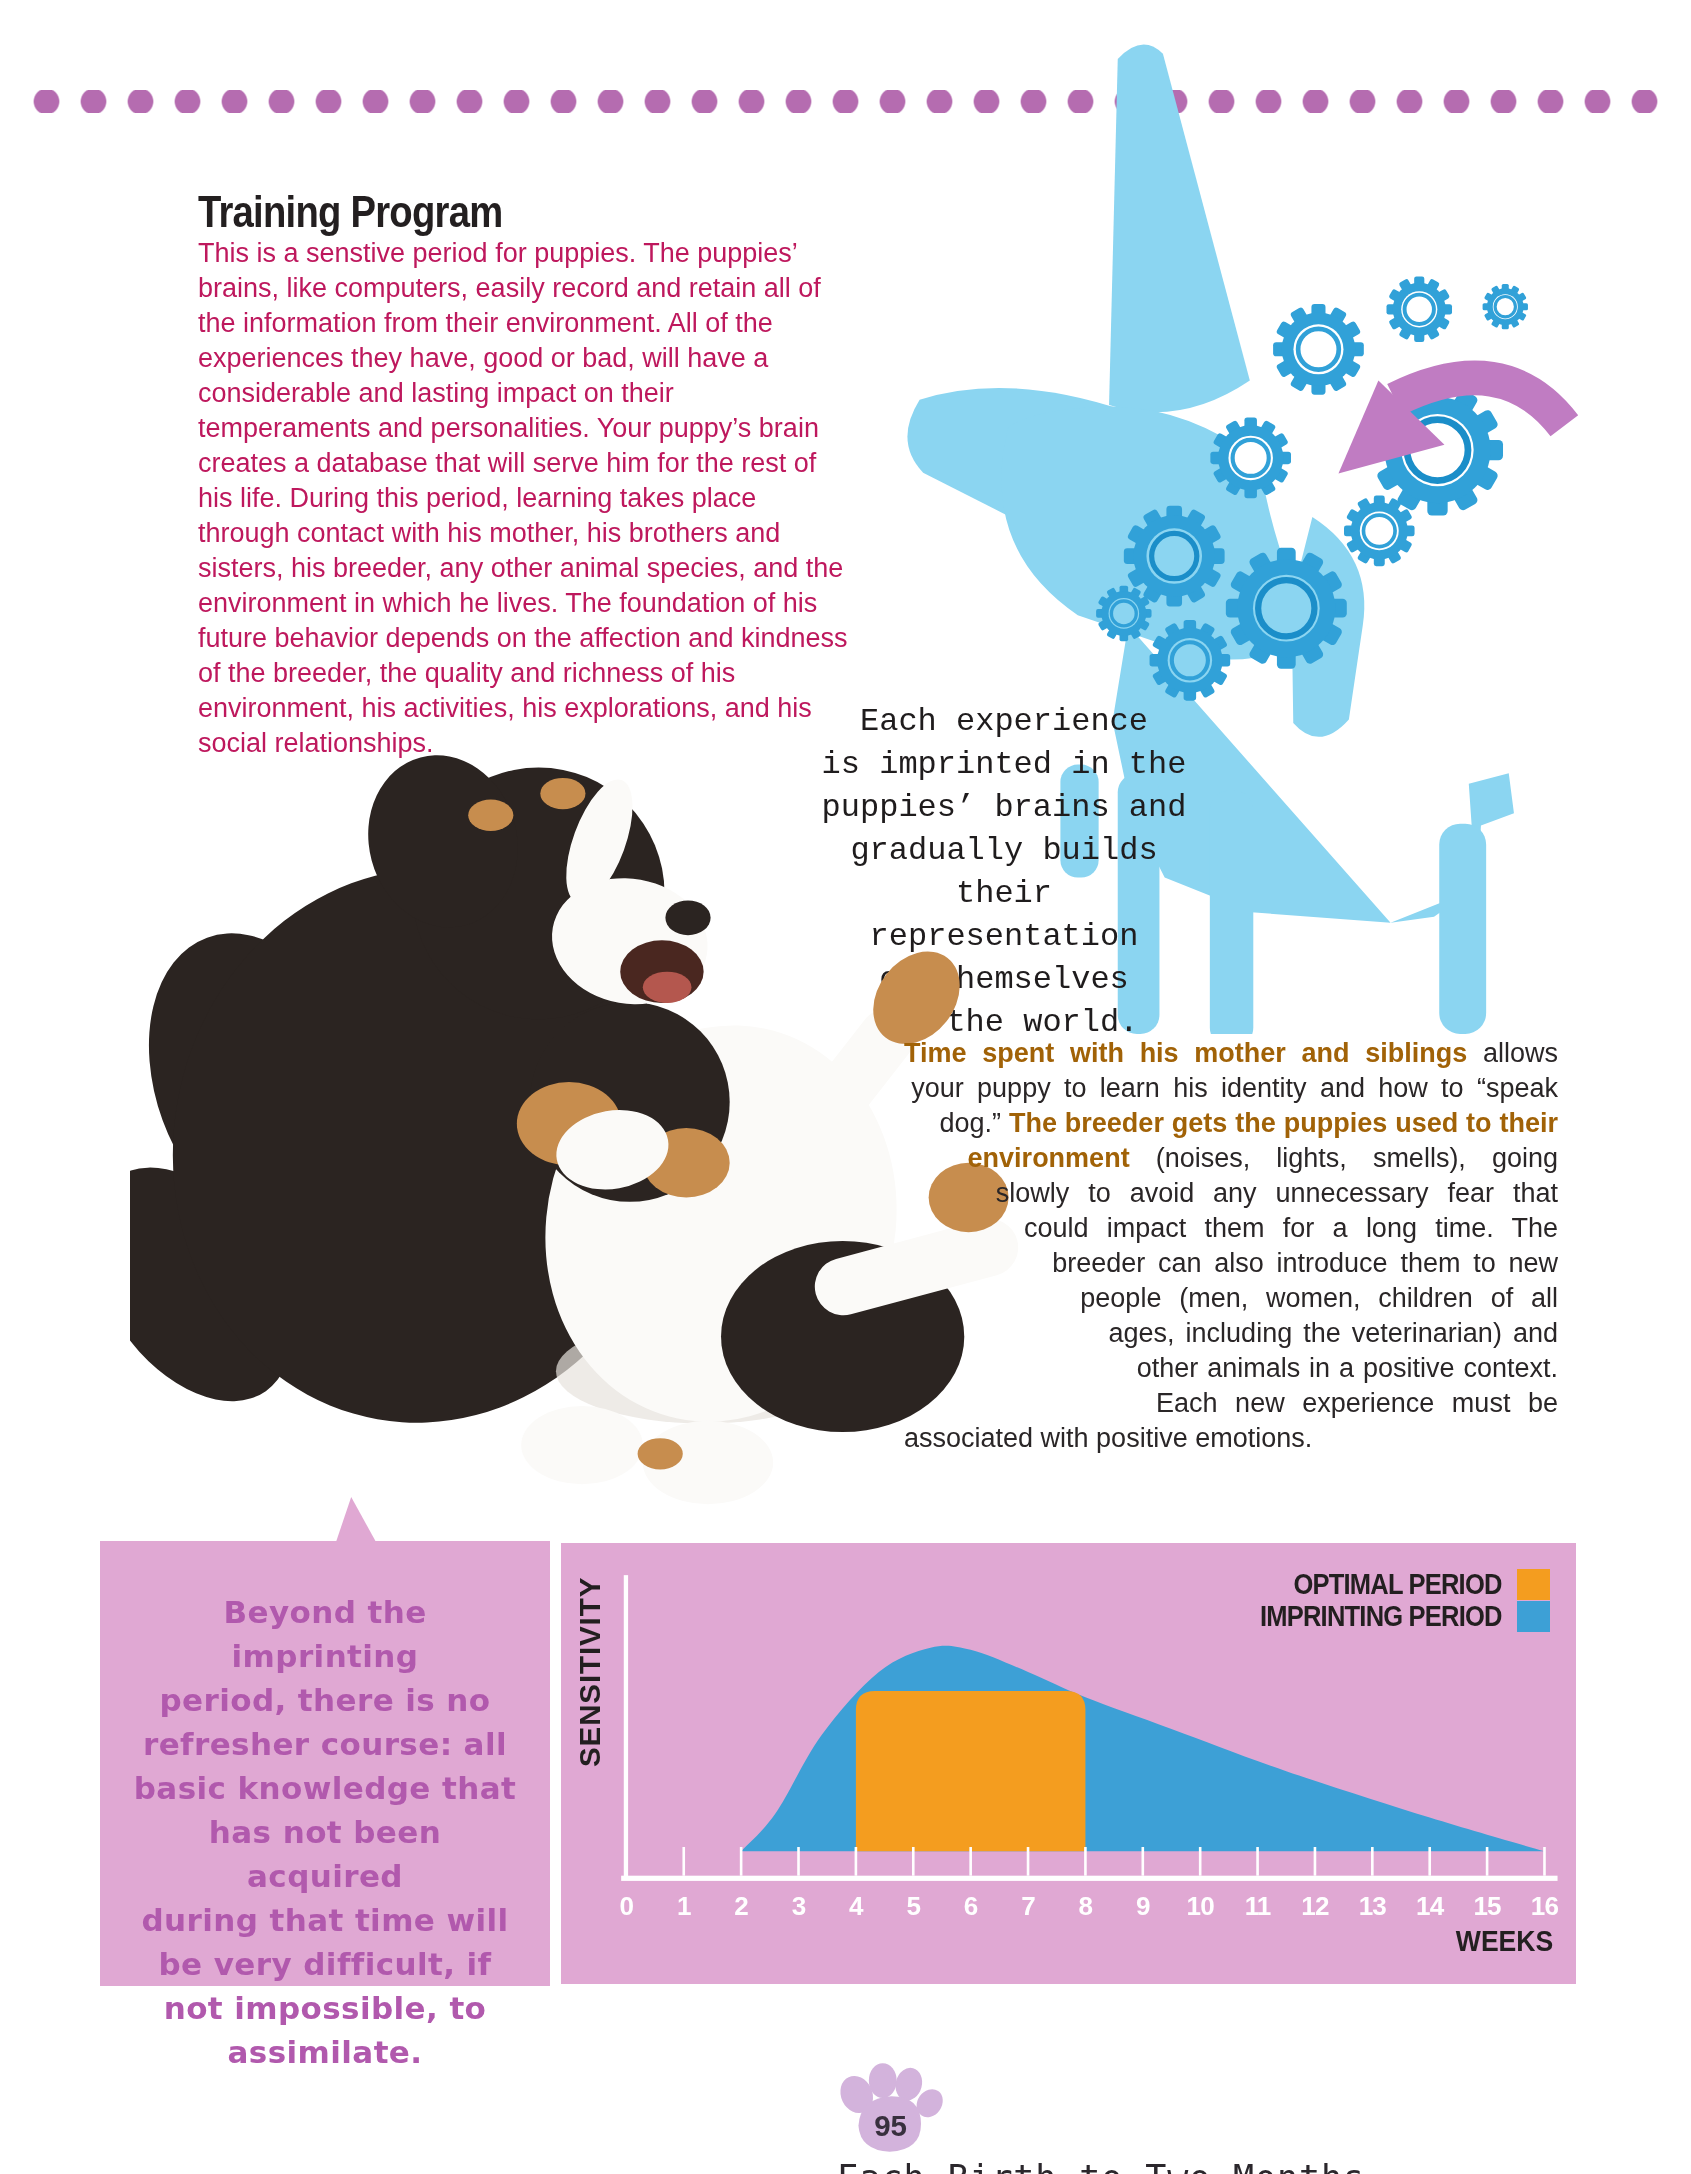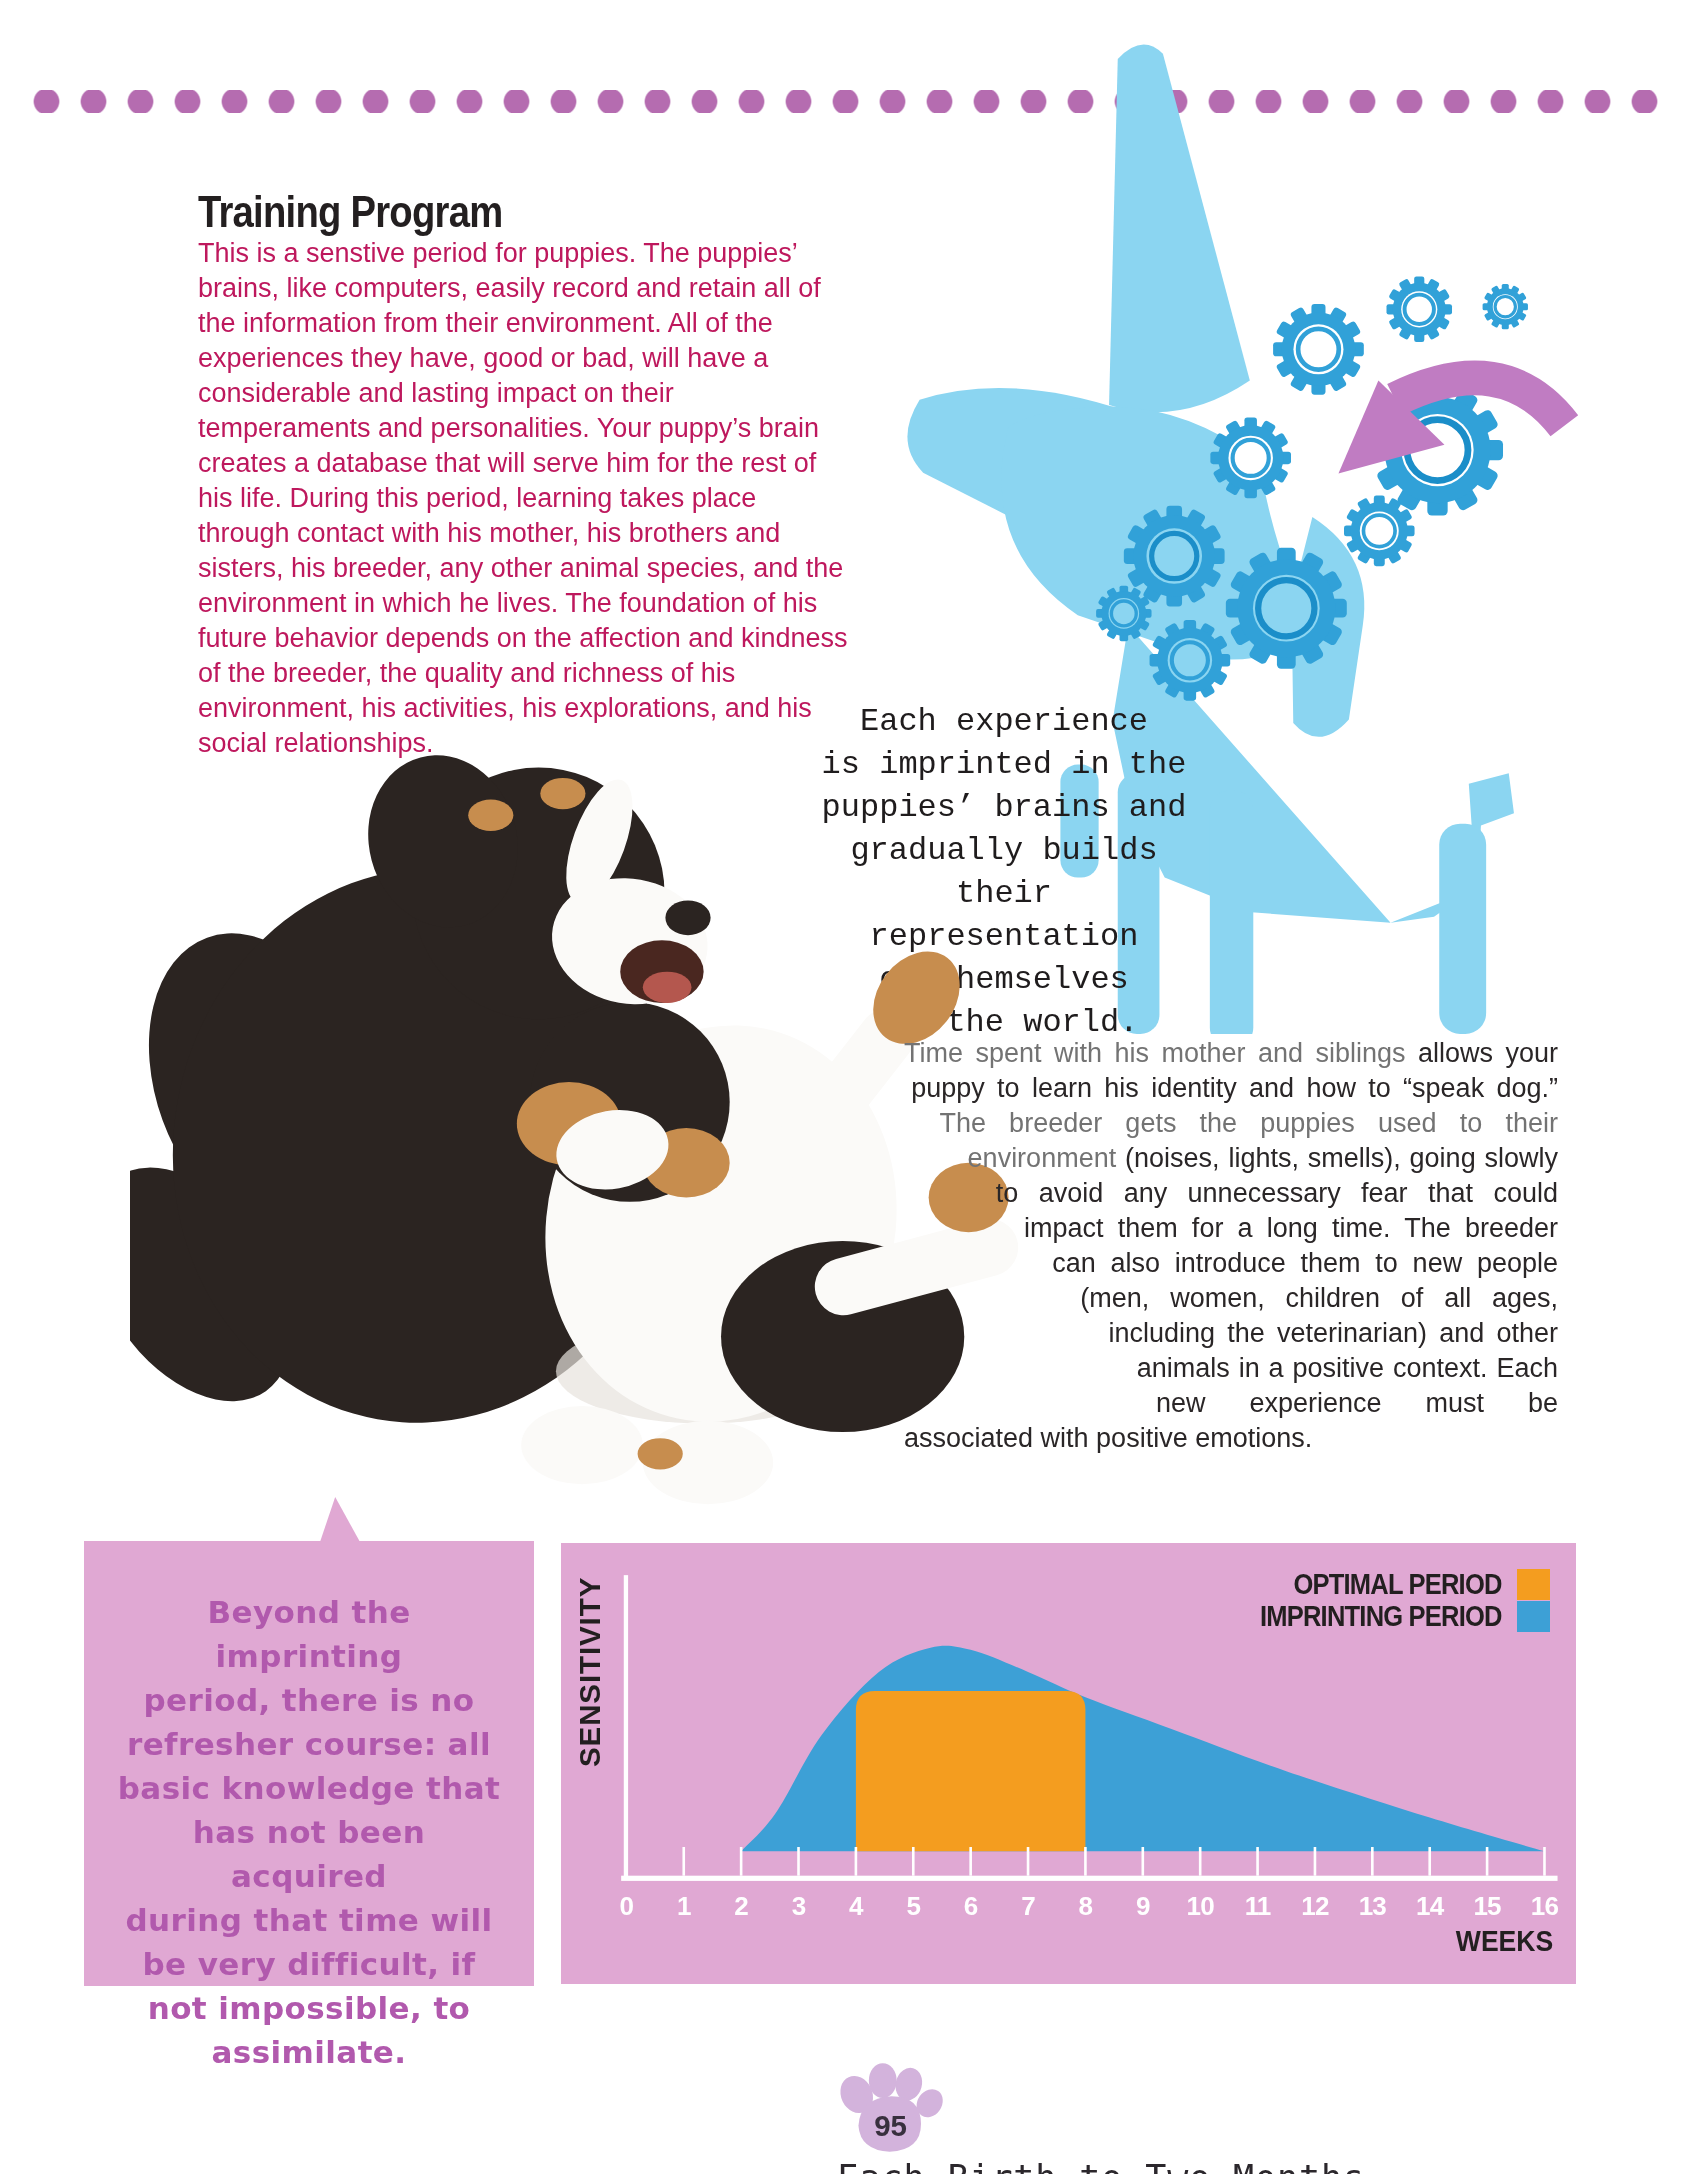--- a/index.html
+++ b/index.html
@@ -18,26 +18,26 @@
          margin:0;text-align:left;color:#be185d;}
 
   
   .caption{position:absolute;left:817px;top:700px;width:374px;text-align:center;
            font-family:Liberation Mono, monospace;font-size:32px;line-height:43px;
            color:#1f1c1d;white-space:pre-line;}
 
   
   .para2{position:absolute;left:904px;top:1036px;width:654px;font-size:27px;line-height:35px;
          margin:0;text-align:justify;color:#2a2627;}
-  .para2 b{font-weight:normal;color:#737373;}
+  .para2 b{font-weight:bold;color:#a16207;}
   .spacer{float:left;width:252px;height:374px;
           shape-outside:polygon(0 61px,252px 374px,0 374px);}
 
   
-  .callout{position:absolute;left:84px;top:1541px;width:450px;height:445px;background:#e0a8d3;}
+  .callout{position:absolute;left:100px;top:1541px;width:450px;height:445px;background:#e0a8d3;}
   .callout-tail{position:absolute;left:236px;top:-44px;width:40px;height:45px;background:#e0a8d3;
                 clip-path:polygon(38% 0,0 100%,100% 100%);}
   .callout-text{padding:49px 31px 0 31px;text-align:center;white-space:pre-line;
                 font-family:"DejaVu Sans",sans-serif;font-weight:bold;
                 font-size:31px;line-height:44px;letter-spacing:0.4px;color:#b159ad;}
 
   
   .chart{position:absolute;left:561px;top:1543px;width:1015px;height:441px;background:#e0a8d3;}
   #chart-svg{position:absolute;left:0;top:0;width:1015px;height:443px;}
   #chart-svg text{font-family:"Liberation Sans",sans-serif;letter-spacing:-1px;}

